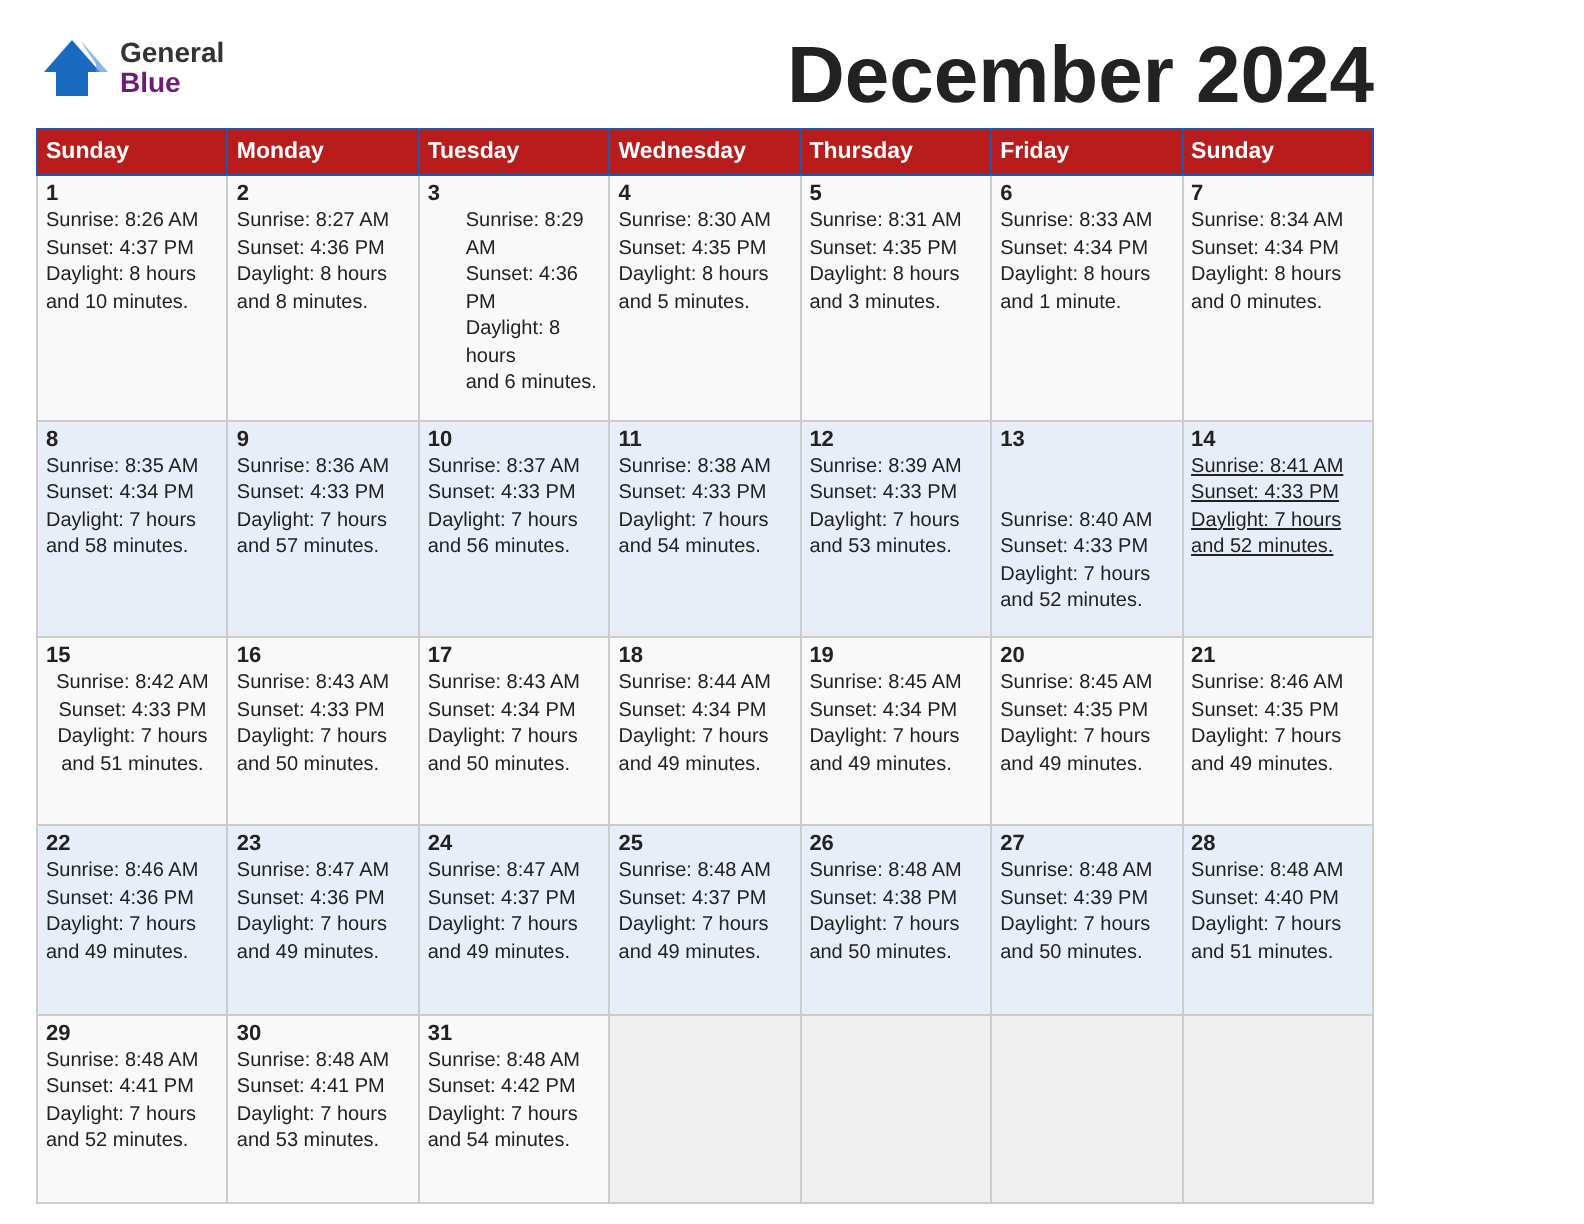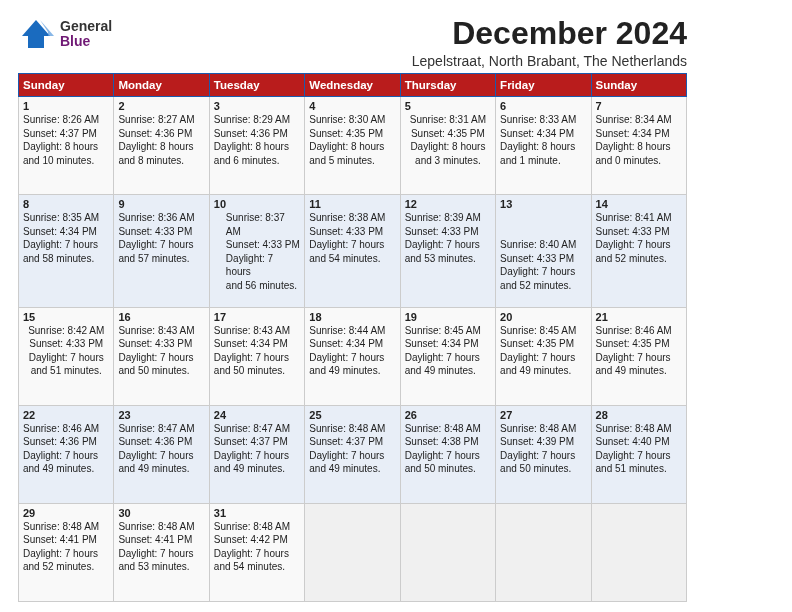--- a/index.html
+++ b/index.html
@@ -44,21 +44,21 @@
       color: #701a75;
     }
     .logo-icon {
       width: 36px;
       height: 36px;
     }
     .title-block {
       text-align: right;
     }
     .main-title {
-      font-size: 32px;
+      font-size: 40px;
       font-weight: bold;
       color: #222;
       line-height: 1.1;
     }
     .subtitle {
       font-size: 14px;
       color: #333;
       margin-top: 2px;
     }
     table {
@@ -115,21 +115,20 @@
         <polygon points="18,4 32,20 26,20 26,32 10,32 10,20 4,20" fill="#1a6bbf"></polygon>
         <polygon points="22,4 36,20 30,20 30,16 22,4" fill="#5599dd" opacity="0.7"></polygon>
       </svg>
       <div class="logo-text">
         <span class="logo-general">General</span>
         <span class="logo-blue">Blue</span>
       </div>
     </div>
     <div class="title-block">
       <div class="main-title">December 2024</div>
-      <div class="subtitle">Lepelstraat, North Brabant, The Netherlands</div>
     </div>
   </div>
 
   <table>
     <thead>
       <tr>
         <th>Sunday</th>
         <th>Monday</th>
         <th>Tuesday</th>
         <th>Wednesday</th>
@@ -149,35 +148,35 @@
           </td>
           <td>
             <span class="day-num">2</span>
             <div class="day-info" style="white-space: pre-line;">Sunrise: 8:27 AM
 Sunset: 4:36 PM
 Daylight: 8 hours
 and 8 minutes.</div>
           </td>
           <td>
             <span class="day-num">3</span>
-            <div class="day-info" style="white-space: pre-line;">Sunrise: 8:29 AM
+            <div class="day-info" style="white-space: pre-line; margin-left: 19px;">Sunrise: 8:29 AM
 Sunset: 4:36 PM
 Daylight: 8 hours
 and 6 minutes.</div>
           </td>
           <td>
             <span class="day-num">4</span>
             <div class="day-info" style="white-space: pre-line;">Sunrise: 8:30 AM
 Sunset: 4:35 PM
 Daylight: 8 hours
 and 5 minutes.</div>
           </td>
           <td>
             <span class="day-num">5</span>
-            <div class="day-info" style="white-space: pre-line; text-align: center;">Sunrise: 8:31 AM
+            <div class="day-info" style="white-space: pre-line;">Sunrise: 8:31 AM
 Sunset: 4:35 PM
 Daylight: 8 hours
 and 3 minutes.</div>
           </td>
           <td>
             <span class="day-num">6</span>
             <div class="day-info" style="white-space: pre-line;">Sunrise: 8:33 AM
 Sunset: 4:34 PM
 Daylight: 8 hours
 and 1 minute.</div>
@@ -200,21 +199,21 @@
           </td>
           <td>
             <span class="day-num">9</span>
             <div class="day-info" style="white-space: pre-line;">Sunrise: 8:36 AM
 Sunset: 4:33 PM
 Daylight: 7 hours
 and 57 minutes.</div>
           </td>
           <td>
             <span class="day-num">10</span>
-            <div class="day-info" style="white-space: pre-line; margin-left: 12px;">Sunrise: 8:37 AM
+            <div class="day-info" style="white-space: pre-line;">Sunrise: 8:37 AM
 Sunset: 4:33 PM
 Daylight: 7 hours
 and 56 minutes.</div>
           </td>
           <td>
             <span class="day-num">11</span>
             <div class="day-info" style="white-space: pre-line;">Sunrise: 8:38 AM
 Sunset: 4:33 PM
 Daylight: 7 hours
 and 54 minutes.</div>
@@ -228,21 +227,21 @@
           </td>
           <td>
             <span class="day-num">13</span>
             <div class="day-info" style="white-space: pre-line; margin-top: 28px;">Sunrise: 8:40 AM
 Sunset: 4:33 PM
 Daylight: 7 hours
 and 52 minutes.</div>
           </td>
           <td>
             <span class="day-num">14</span>
-            <div class="day-info" style="white-space: pre-line;">Sunrise: 8:41 AM
+            <div class="day-info" style="white-space: pre-line; text-decoration: underline;">Sunrise: 8:41 AM
 Sunset: 4:33 PM
 Daylight: 7 hours
 and 52 minutes.</div>
           </td>
         </tr>
         <tr>
           <td>
             <span class="day-num">15</span>
             <div class="day-info" style="white-space: pre-line; text-align: center;">Sunrise: 8:42 AM
 Sunset: 4:33 PM

